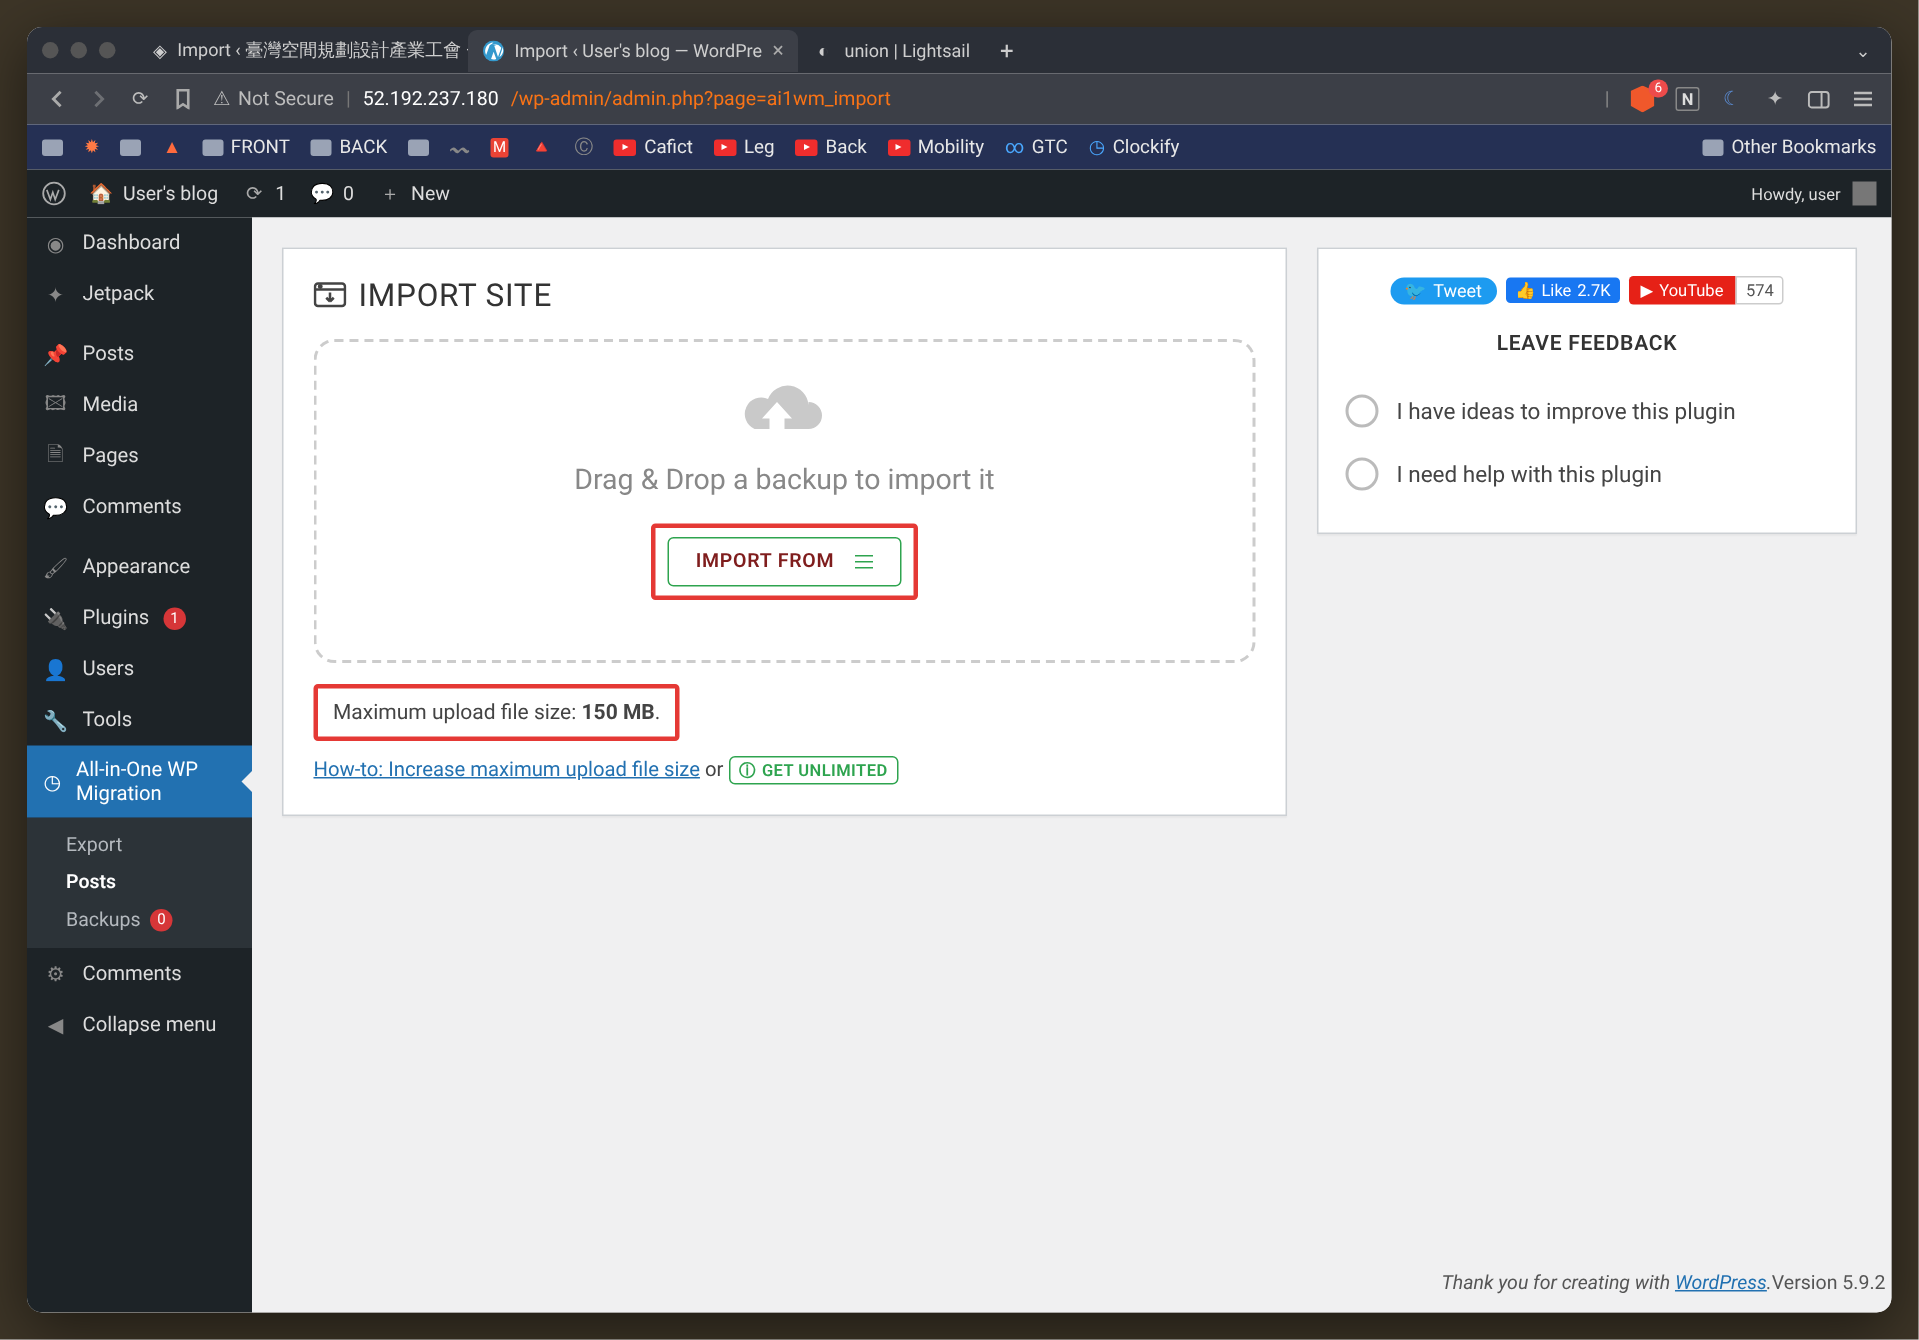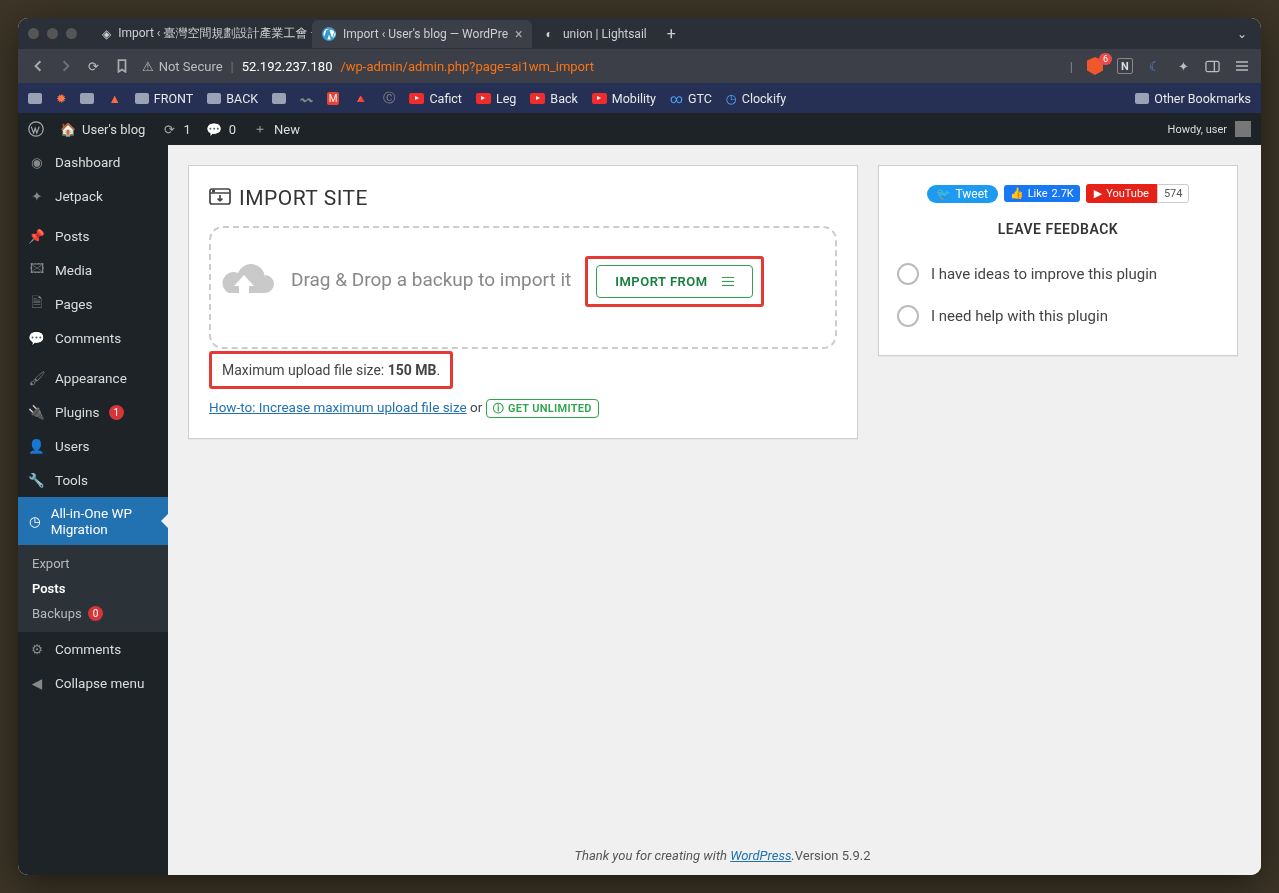--- a/index.html
+++ b/index.html
@@ -36,50 +36,50 @@
 .abright{margin-left:auto;display:flex;align-items:center;gap:8px;font-size:11px}
 .avatar{width:16px;height:16px;background:#777}
 .wpbody{display:flex;height:calc(100% - 127px)}
 .sidebar{width:150px;background:#1d2327;color:#ddd;font-size:13.5px;overflow:hidden}
 .sb-item{display:flex;align-items:center;gap:9px;padding:8px 10px;color:#ddd}
 .sb-item .ico{width:18px;height:18px;display:flex;align-items:center;justify-content:center;color:#888}
 .sb-item.sep{margin-top:5px;border-top:1px solid transparent}
 .sb-item.current{background:#2271b1;color:#fff;position:relative}
 .sb-item.current .ico{color:#fff}
 .sb-item.current::after{content:"";position:absolute;right:-1px;top:50%;transform:translateY(-50%);border-right:8px solid #f0f0f1;border-top:8px solid transparent;border-bottom:8px solid transparent}
-.sb-sub{background:#2c3338;padding:6px 0}
+.sb-sub{background:#2c3338;padding:6px 12px}
 .sb-sub .sub{padding:5px 10px 5px 14px;color:#b4b9be;font-size:13px;display:flex;align-items:center;gap:6px}
 .sb-sub .sub.cur{color:#fff;font-weight:600}
 .count-badge{background:#d63638;color:#fff;border-radius:9px;font-size:10px;padding:0 5px;line-height:15px;min-width:15px;text-align:center}
 .main{flex:1;background:#f0f0f1;padding:20px;overflow:auto;display:flex;gap:20px;align-items:flex-start}
 .panel{background:#fff;border:1px solid #ccd0d4;box-shadow:0 1px 1px rgba(0,0,0,.04)}
 .panel.left{width:670px;padding:20px}
 .panel.right{width:360px;padding:18px}
 h2.title{font-size:21px;font-weight:400;color:#333;display:flex;align-items:flex-start;gap:8px;letter-spacing:.5px;margin-bottom:16px}
-.dropzone{border:2px dashed #ccc;border-radius:14px;padding:24px 10px 40px;display:flex;flex-direction:row;align-items:center;gap:14px}
+.dropzone{border:2px dashed #ccc;border-radius:14px;padding:24px 10px 40px;display:flex;flex-direction:column;align-items:center;gap:14px}
 .cloud{color:#bfbfbf}
 .droptext{color:#888;font-size:19px}
 .importbtn-wrap{border:3px solid #e53935;border-radius:3px;padding:6px 8px;display:inline-block;margin-top:4px}
-.importbtn{border:1.5px solid #2ea44f;border-radius:4px;color:#15803d;background:#fff;font-size:13px;font-weight:600;padding:8px 18px;letter-spacing:.5px;display:inline-flex;align-items:center;gap:14px}
+.importbtn{border:1.5px solid #2ea44f;border-radius:4px;color:#7f1d1d;background:#fff;font-size:13px;font-weight:600;padding:8px 18px;letter-spacing:.5px;display:inline-flex;align-items:center;gap:14px}
 .hamb{display:inline-flex;flex-direction:column;gap:2.5px}
 .hamb span{width:12px;height:1.6px;background:#2ea44f}
-.maxrow{border:3px solid #e53935;border-radius:3px;display:inline-block;padding:8px 10px;margin-top:2px;color:#444;font-size:14px}
+.maxrow{border:3px solid #e53935;border-radius:3px;display:inline-block;padding:8px 10px;margin-top:14px;color:#444;font-size:14px}
 .howto{margin-top:10px;font-size:13.5px;color:#444}
 .howto a{color:#2271b1;text-decoration:underline}
 .unlim{display:inline-flex;align-items:center;gap:4px;border:1.5px solid #2ea44f;border-radius:4px;color:#2ea44f;font-size:11px;font-weight:600;padding:1px 6px;letter-spacing:.3px}
 .socials{display:flex;gap:6px;justify-content:center;align-items:center;margin-bottom:18px}
 .tw{background:#1d9bf0;color:#fff;border-radius:11px;font-size:12px;padding:2px 10px;display:flex;align-items:center;gap:4px}
 .lk{background:#1877f2;color:#fff;font-size:11px;border-radius:3px;padding:2px 6px;display:flex;align-items:center;gap:4px}
 .ytb{display:flex;align-items:center}
 .ytb .l{background:#e62117;color:#fff;font-size:11px;padding:3px 8px;border-radius:3px 0 0 3px;display:flex;align-items:center;gap:4px}
 .ytb .r{border:1px solid #ccc;font-size:11px;padding:2px 6px;border-radius:0 3px 3px 0;color:#555}
 .feedback-h{text-align:center;font-size:14px;font-weight:600;color:#333;letter-spacing:.5px;margin-bottom:16px}
 .radio{display:flex;align-items:center;gap:12px;padding:10px 0;color:#444;font-size:15px}
 .radio .c{width:22px;height:22px;border:2px solid #bbb;border-radius:50%}
-.footer{position:absolute;left:170px;right:4px;bottom:12px;display:flex;justify-content:center;color:#555;font-size:13px;font-style:italic}
+.footer{position:absolute;left:170px;right:4px;bottom:12px;display:flex;justify-content:flex-end;color:#555;font-size:13px;font-style:italic}
 .footer a{color:#2271b1;text-decoration:underline}
 .footer .ver{font-style:normal}
 svg{display:block}
 </style>
 </head>
 <body>
 
 <div class="window">
 
   <div class="chrome-top">

